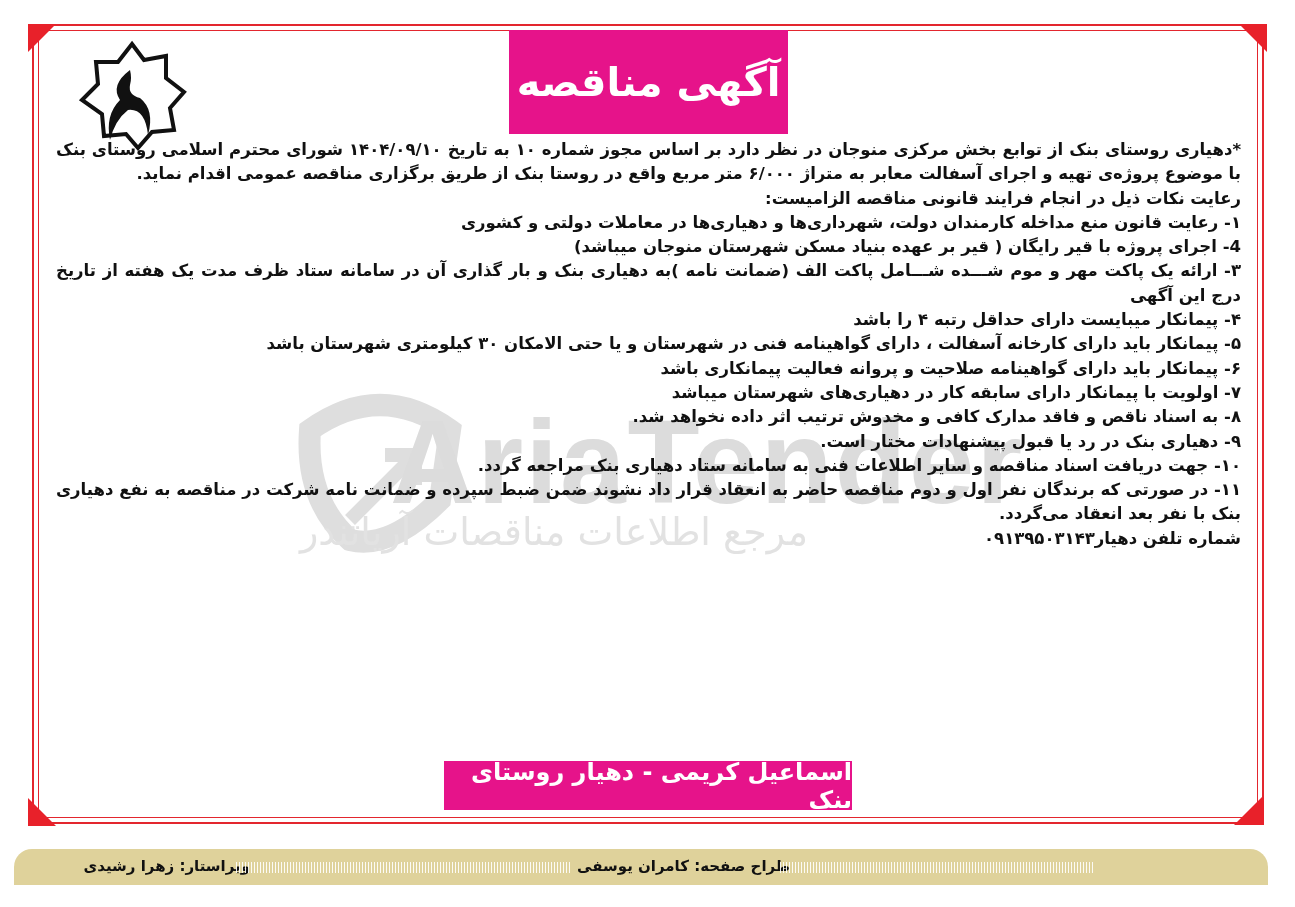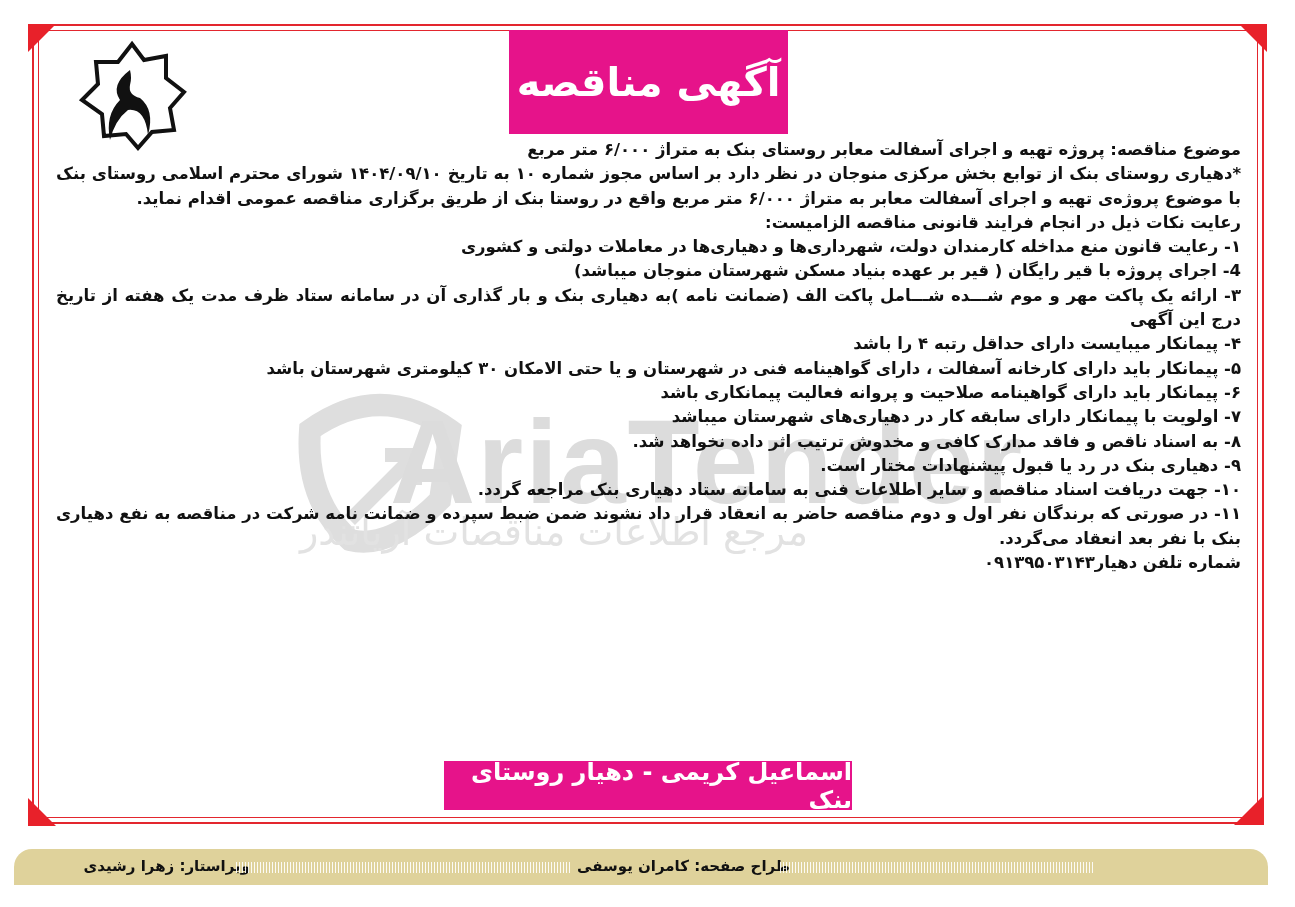--- a/index.html
+++ b/index.html
@@ -96,21 +96,20 @@
 <div class="wm-sub">مرجع اطلاعات مناقصات آریاتندر</div>
 
 <svg class="logo" viewBox="0 0 125 115">
   <polygon points="62,4 74,20 96,16 96,38 114,52 100,68 104,90 82,92 68,108 56,94 34,96 32,74 12,60 28,44 26,22 48,22" fill="none" stroke="#111" stroke-width="4" stroke-linejoin="miter"></polygon>
   <path d="M60 30 Q40 45 50 60 Q35 75 40 100 Q45 80 58 70 Q75 68 78 95 Q85 70 70 58 Q58 55 60 45 Q62 38 60 30 Z" fill="#111"></path>
 </svg>
 
 <div class="title-box">آگهی مناقصه</div>
 
 <div class="content">
-  <p>موضوع مناقصه: پروژه تهیه و اجرای آسفالت معابر روستای بنک به متراژ ۶/۰۰۰ متر مربع</p>
   <p class="justify">*دهیاری روستای بنک از توابع بخش مرکزی منوجان در نظر دارد بر اساس مجوز شماره ۱۰ به تاریخ ۱۴۰۴/۰۹/۱۰ شورای محترم اسلامی روستای بنک با موضوع پروژه‌ی تهیه و اجرای آسفالت معابر به متراژ ۶/۰۰۰ متر مربع واقع در روستا بنک از طریق برگزاری مناقصه عمومی اقدام نماید.</p>
   <p>رعایت نکات ذیل در انجام فرایند قانونی مناقصه الزامیست:</p>
   <p>۱- رعایت قانون منع مداخله کارمندان دولت، شهرداری‌ها و دهیاری‌ها در معاملات دولتی و کشوری</p>
   <p>4- اجرای پروژه با قیر رایگان ( قیر بر عهده بنیاد مسکن شهرستان منوجان میباشد)</p>
   <p class="justify">۳- ارائه یک پاکت مهر و موم شـــده شـــامل پاکت الف (ضمانت نامه )به دهیاری بنک و بار گذاری آن در سامانه ستاد ظرف مدت یک هفته از تاریخ درج این آگهی</p>
   <p>۴- پیمانکار میبایست دارای حداقل رتبه ۴ را باشد</p>
   <p>۵- پیمانکار باید دارای کارخانه آسفالت ، دارای گواهینامه فنی در شهرستان و یا حتی الامکان ۳۰ کیلومتری شهرستان باشد</p>
   <p>۶- پیمانکار باید دارای گواهینامه صلاحیت و پروانه فعالیت پیمانکاری باشد</p>
   <p>۷- اولویت با پیمانکار دارای سابقه کار در دهیاری‌های شهرستان میباشد</p>
   <p>۸- به اسناد ناقص و فاقد مدارک کافی و مخدوش ترتیب اثر داده نخواهد شد.</p>

